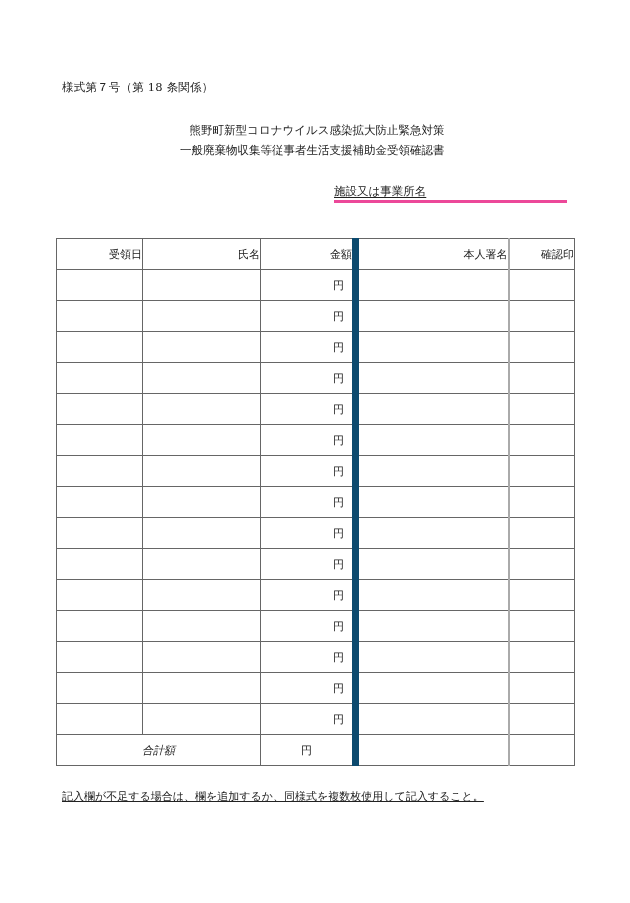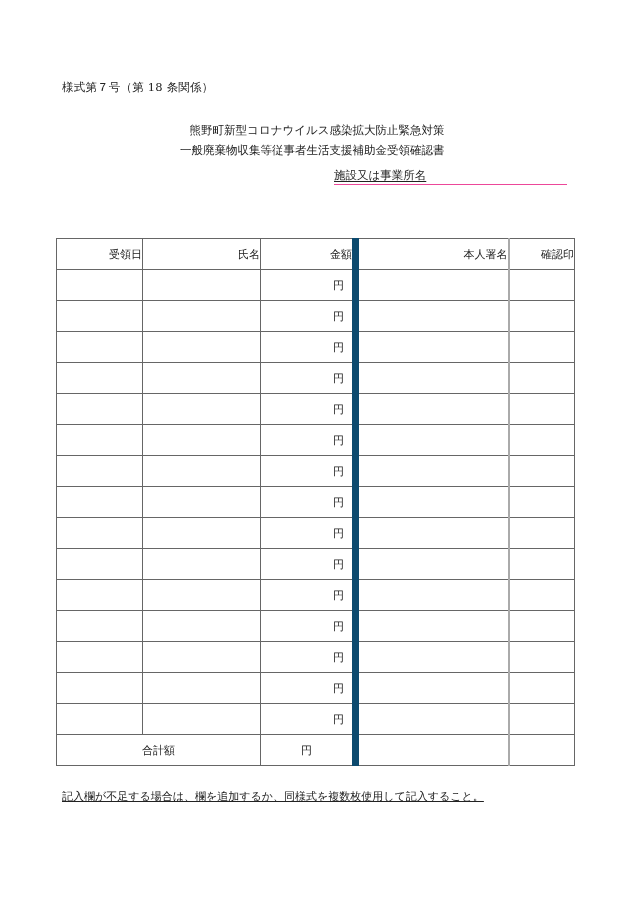--- a/index.html
+++ b/index.html
@@ -29,24 +29,24 @@
     top: 120px;
     font-size: 11.5px;
     line-height: 20px;
     white-space: nowrap;
     text-align: right;
   }
   .title-line { display: block; }
   .facility {
     position: absolute;
     left: 334px;
-    top: 168px;
+    top: 184px;
     width: 233px;
     height: 16px;
-    border-bottom: 1px solid #ec4899;
+    border-bottom: 3px solid #ec4899;
     font-size: 11.5px;
     white-space: nowrap;
   }
   .facility-label {
     display: inline-block;
     text-decoration: underline;
     text-underline-offset: 2px;
   }
   table.receipt {
     position: absolute;
@@ -74,20 +74,21 @@
     padding-right: 8px;
     vertical-align: middle;
   }
   table.receipt td.amount-total {
     text-align: center;
     vertical-align: middle;
   }
   table.receipt td.total-label {
     text-align: center;
     vertical-align: middle;
+    font-style: italic;
   }
   table.receipt .col-sig-left { border-left: 7px solid #0c4a6e; }
   table.receipt .col-seal-left { border-left: 2px solid #aaaaaa; margin-top: 16px; }
   .footnote {
     position: absolute;
     left: 62px;
     top: 789px;
     font-size: 11px;
     white-space: nowrap;
     text-decoration: underline;

